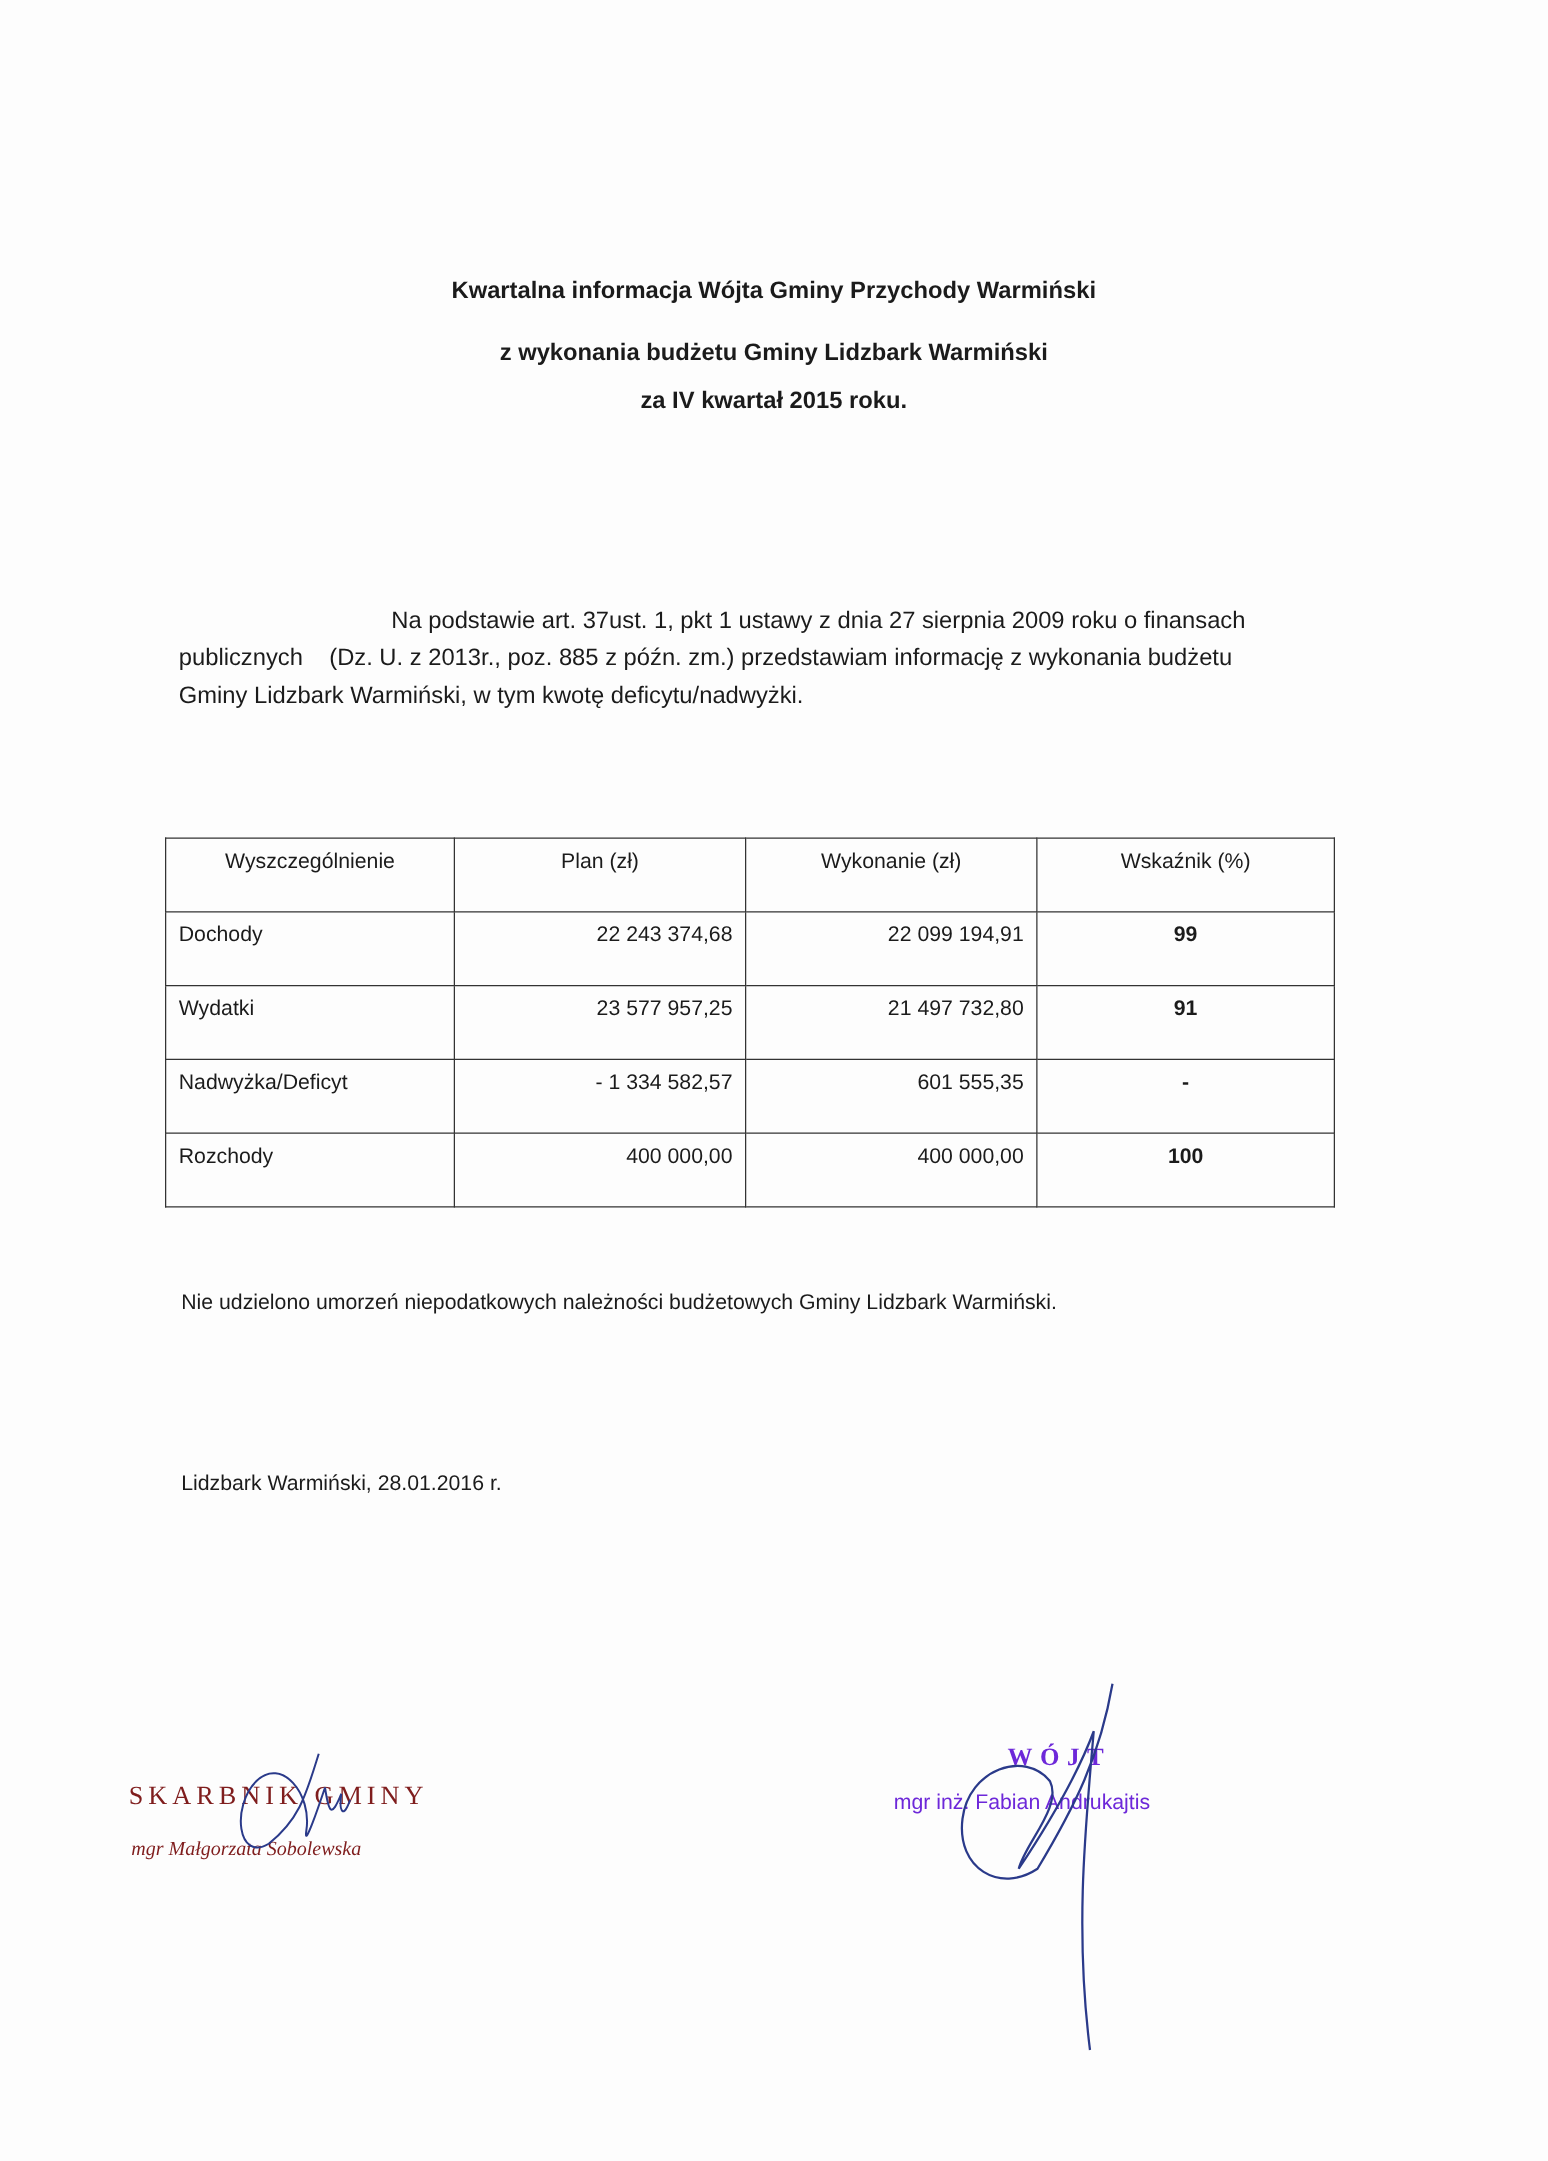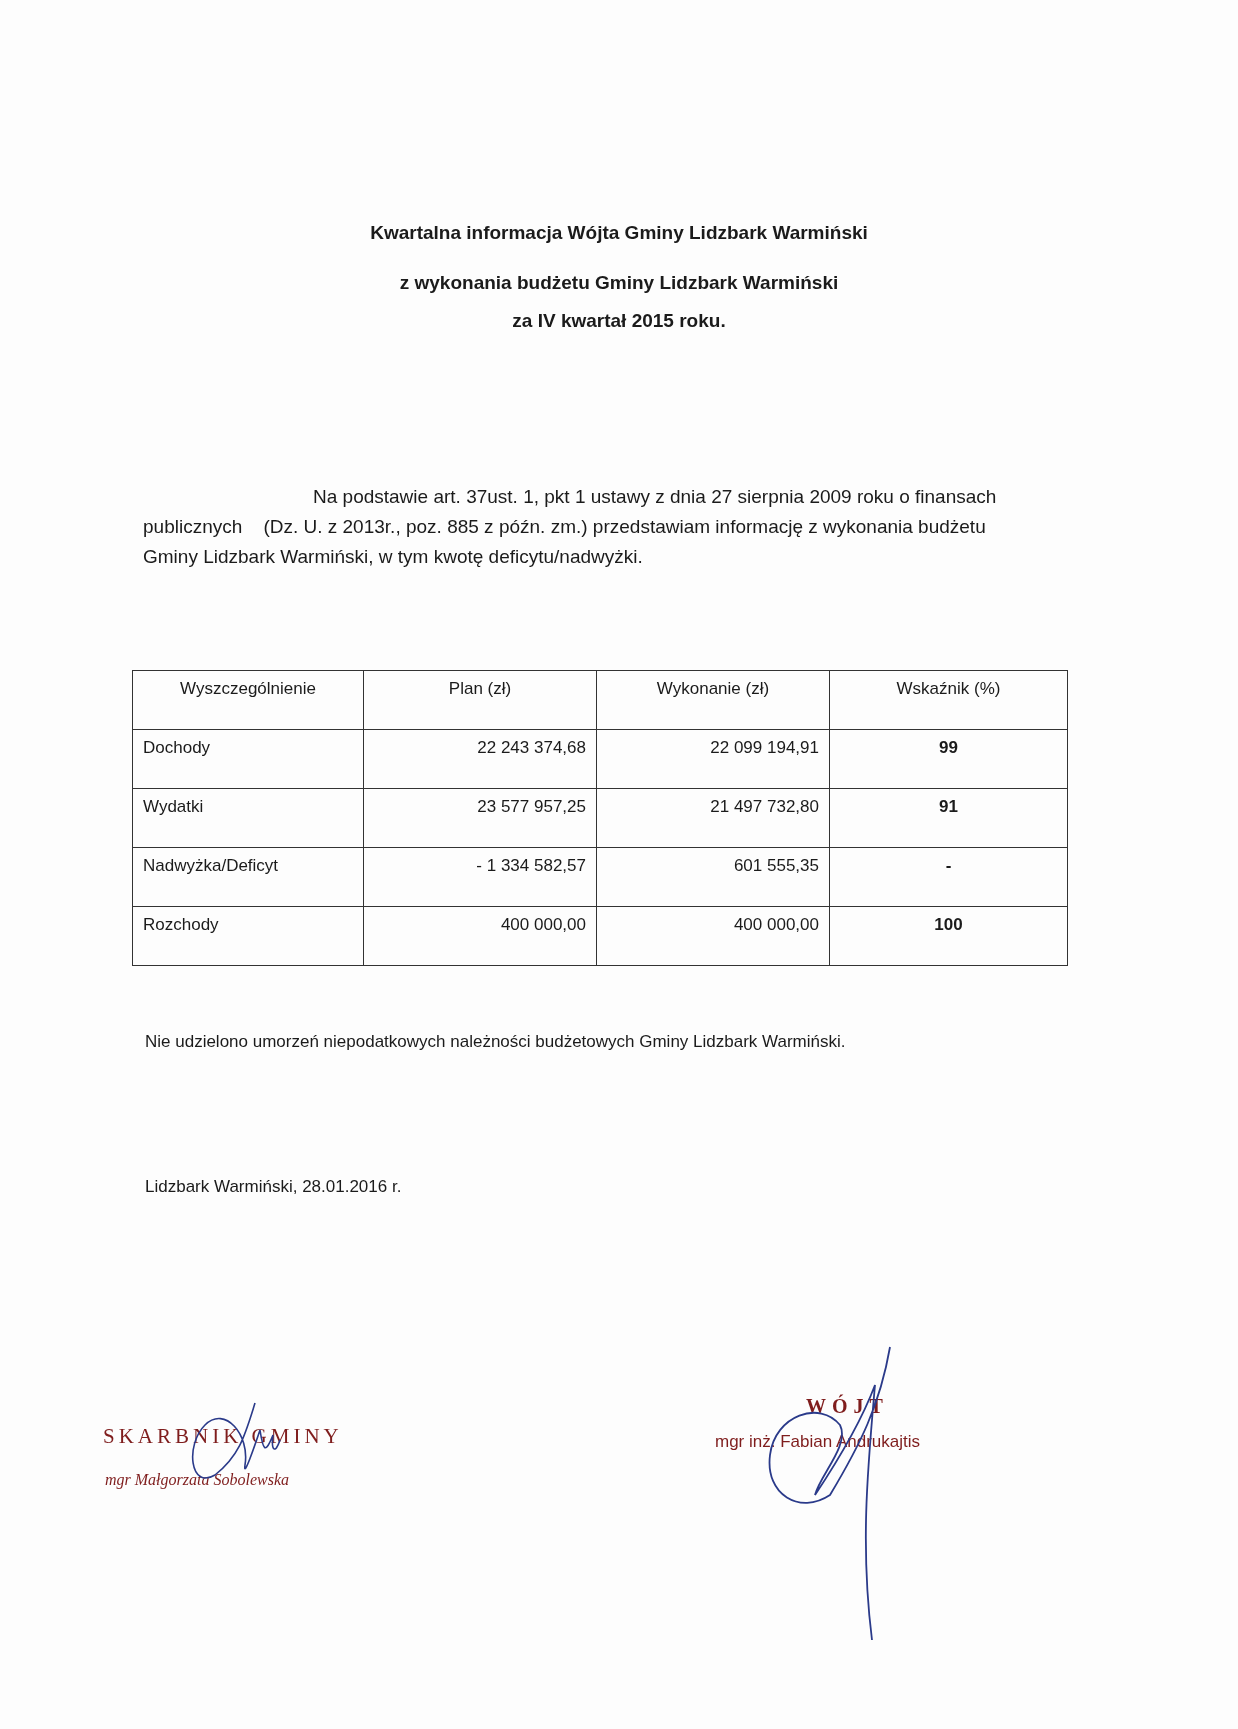--- a/index.html
+++ b/index.html
@@ -11,29 +11,29 @@
   table { position:absolute; left:132px; top:670px; width:936px; border-collapse:collapse; font-size:17px; }
   td, th { border:1.5px solid #333; height:50px; padding:0 10px; vertical-align:top; padding-top:8px; }
   th { font-weight:normal; text-align:center; }
   td.num { text-align:right; }
   td.pct { text-align:center; font-weight:bold; }
   .note { position:absolute; left:145px; top:1020px; font-size:17px;margin-top:12px; }
   .date { position:absolute; left:145px; top:1177px; font-size:17px; }
   .stamp-left { position:absolute; left:103px; top:1424px; color:#7f1d1d; font-family:"Liberation Serif", serif; }
   .stamp-left .h { font-size:21px; letter-spacing:4px; }
   .stamp-left .n { font-size:16px; font-style:italic; margin-top:22px; margin-left:2px; }
-  .stamp-right { position:absolute; left:715px; top:1395px; color:#7f1d1d; text-align:center; }
+  .stamp-right { position:absolute; left:715px; top:1395px; color:#6d28d9; text-align:center; }
   .stamp-right .h { font-family:"Liberation Serif", serif; font-weight:bold; font-size:20px; letter-spacing:6px; margin-left:60px; }
   .stamp-right .n { font-size:17px; margin-top:14px; font-family:"Liberation Sans Narrow","Liberation Sans", sans-serif; }
   svg.sig { position:absolute; }
 </style>
 </head>
 <body>
 
-<div class="title" style="top:222px">Kwartalna informacja Wójta Gminy Lidzbark Warmiński</div>
+<div class="title" style="top:222px">Kwartalna informacja Wójta Gminy Przychody Warmiński</div>
 <div class="title" style="top:272px">z wykonania budżetu Gminy Lidzbark Warmiński</div>
 <div class="title" style="top:310px">za IV kwartał 2015 roku.</div>
 
 <div class="para" style="top:482px">
   <div><span class="indent"></span><span>Na podstawie art. 37ust. 1, pkt 1 ustawy z dnia 27 sierpnia 2009 roku o finansach</span></div>
   <div style="white-space:pre">publicznych    (Dz. U. z 2013r., poz. 885 z późn. zm.) przedstawiam informację z wykonania budżetu</div>
   <div>Gminy Lidzbark Warmiński, w tym kwotę deficytu/nadwyżki.</div>
 </div>
 
 <table>

